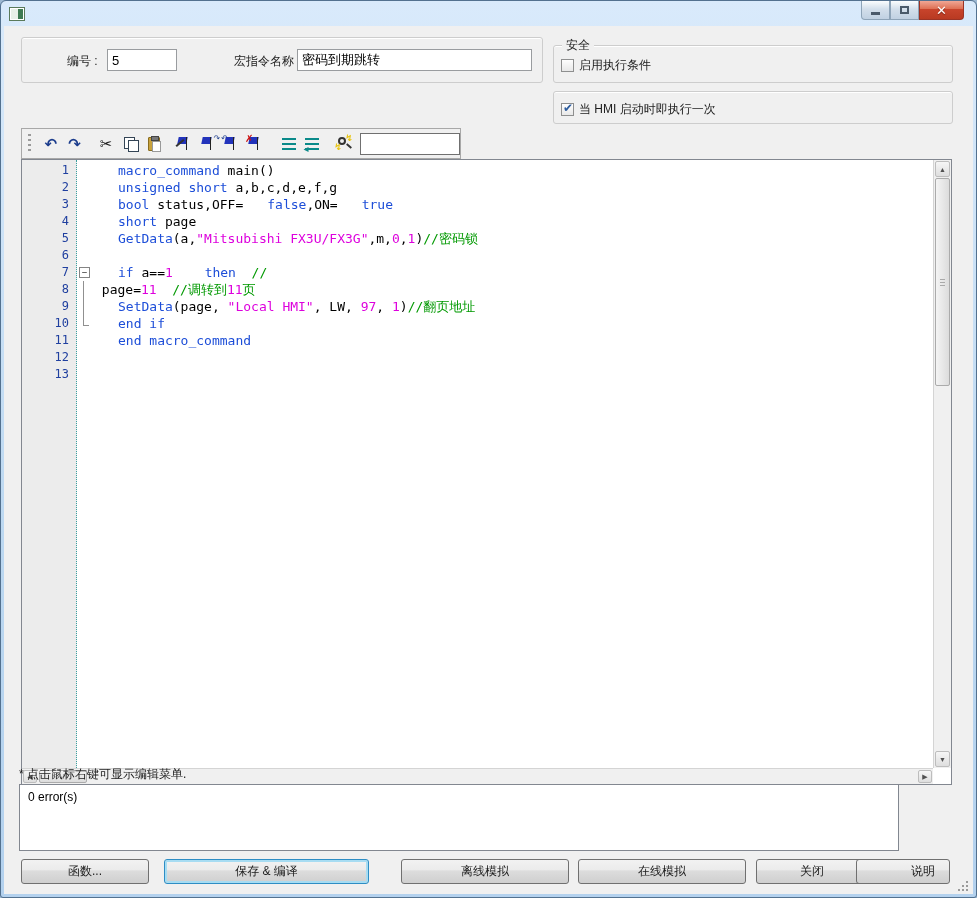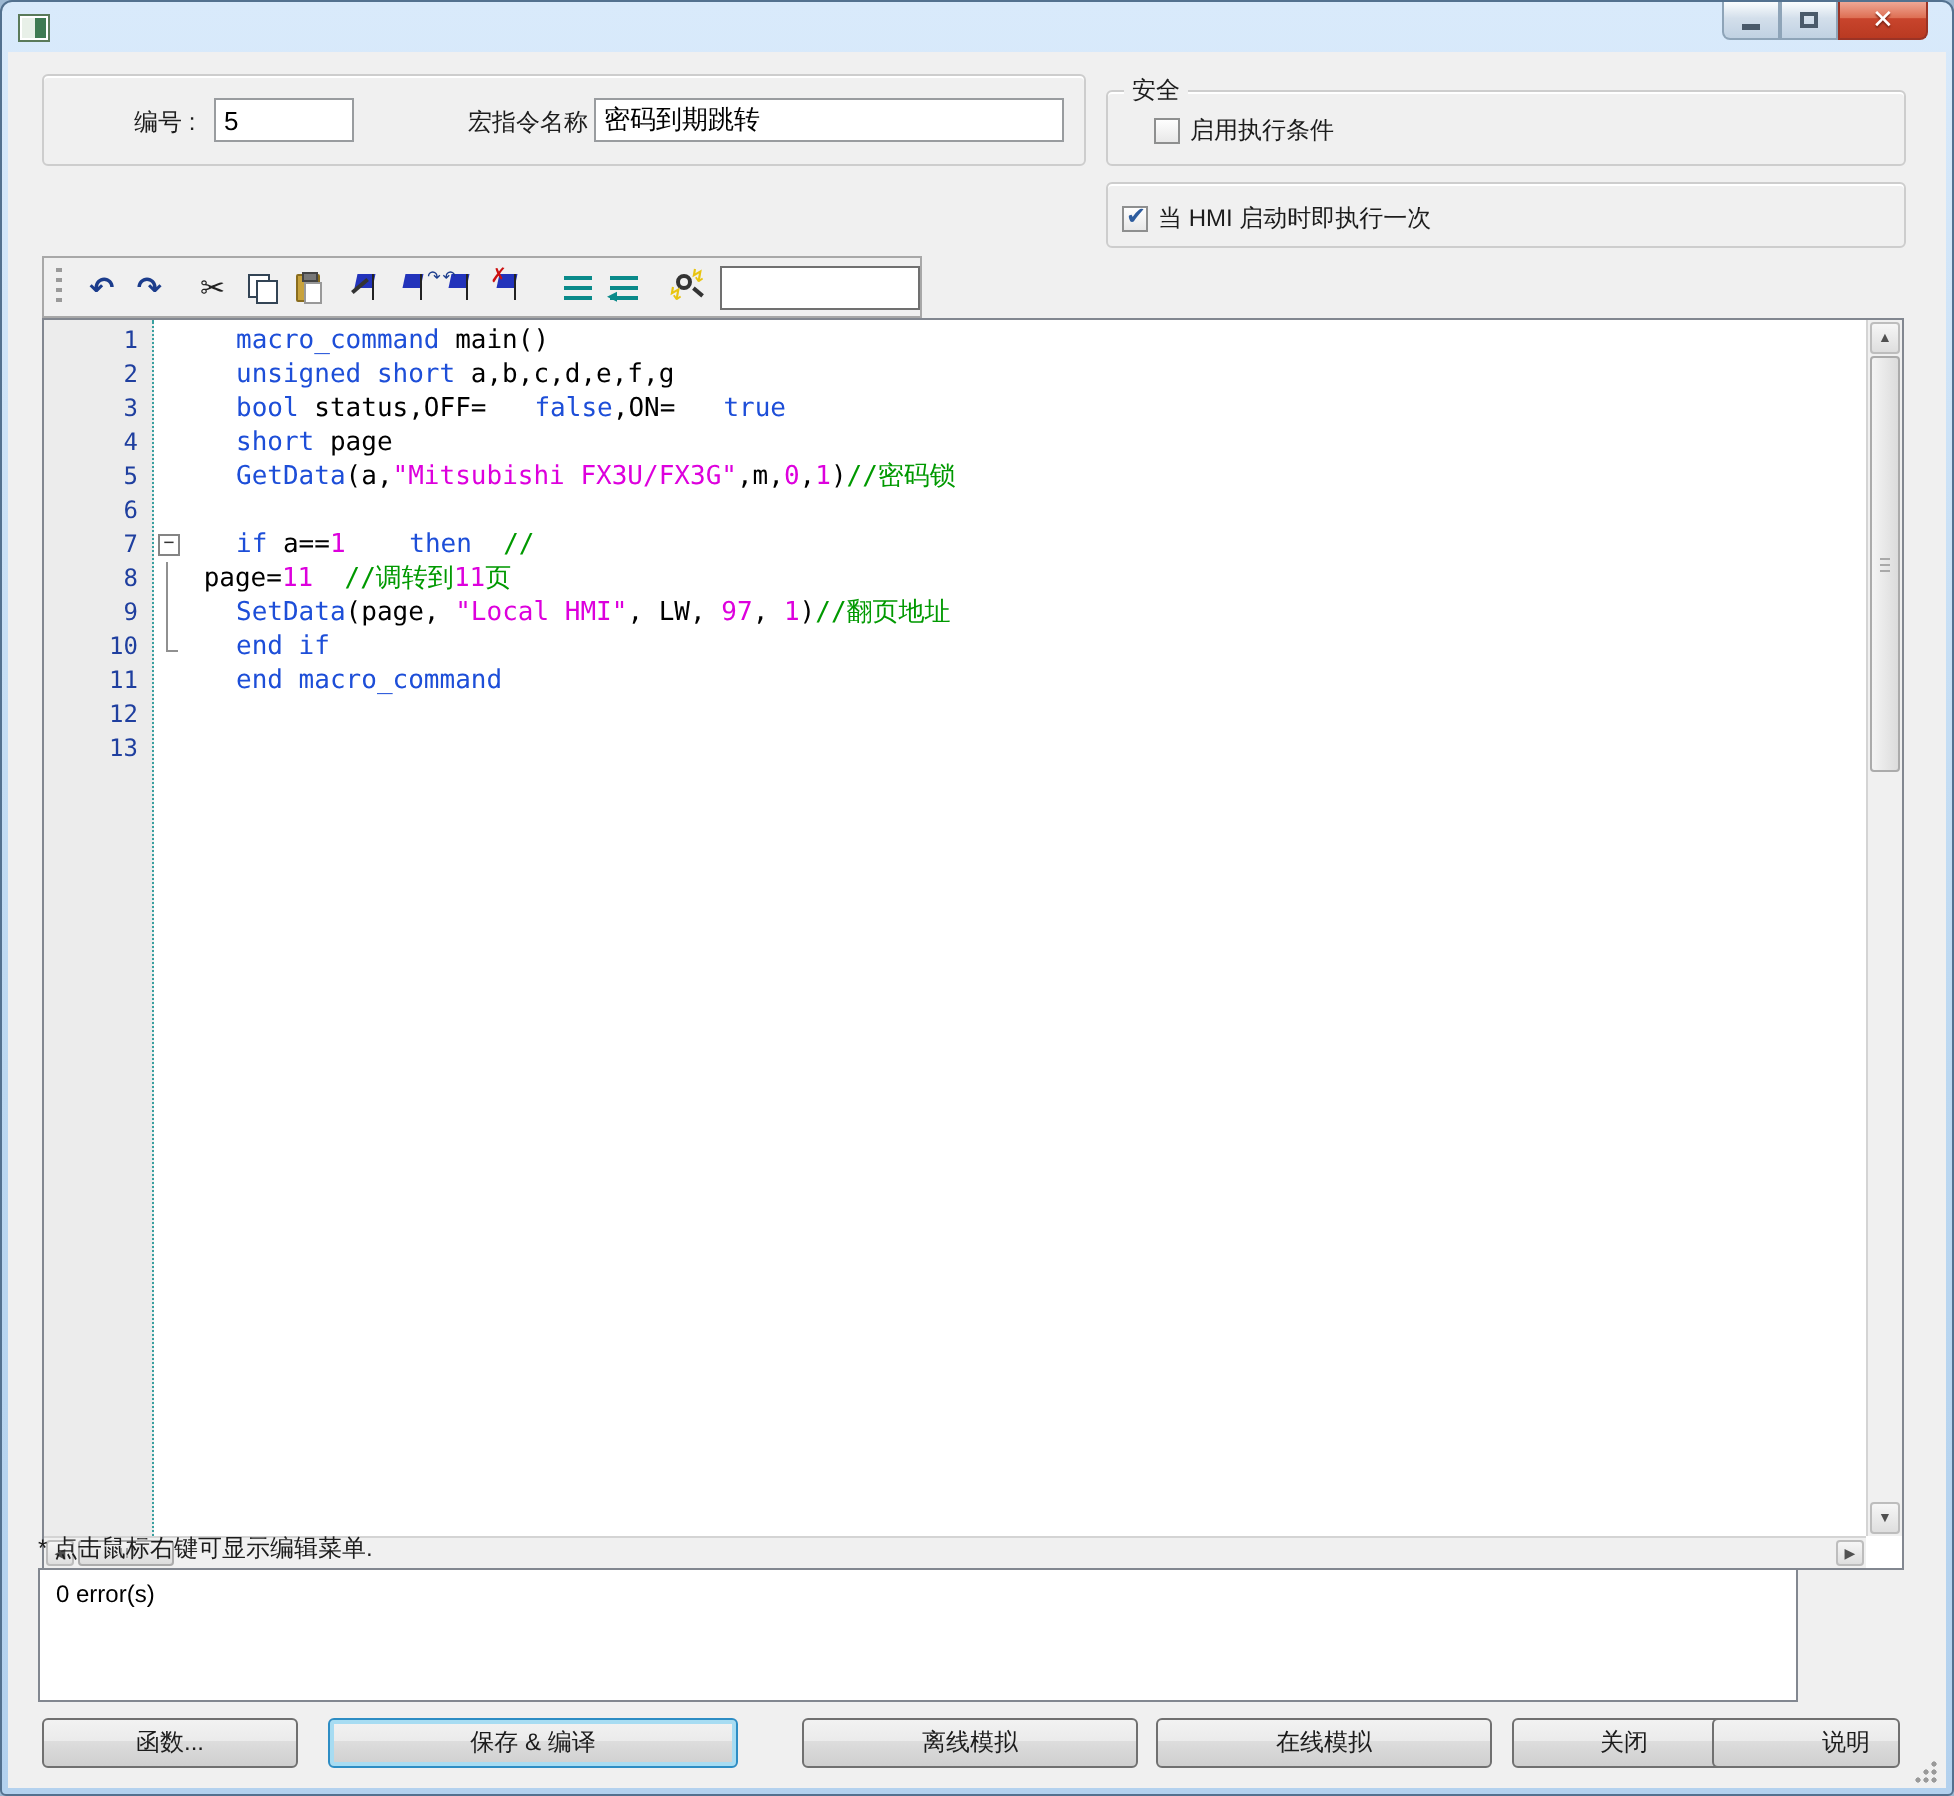--- a/index.html
+++ b/index.html
@@ -153,21 +153,21 @@
 
     <div class="groupbox" style="left:17px; top:11px; width:522px; height:46px;">
       <span class="lbl" style="left:45px; top:15px;">编号 :</span>
       <input class="txt" style="left: 85px; top: 11px; width: 70px;" value="5">
       <span class="lbl" style="left:212px; top:15px;">宏指令名称 :</span>
       <input class="txt" style="left: 275px; top: 11px; width: 235px;" value="密码到期跳转">
     </div>
 
     <div class="groupbox" style="left:549px; top:19px; width:400px; height:38px;">
       <span class="legend">安全</span>
-      <div class="checkrow" style="left:23px; top:11px;">
+      <div class="checkrow" style="left:7px; top:11px;">
         <span class="cb"></span>
         <span>启用执行条件</span>
       </div>
     </div>
 
 
     <div class="groupbox" style="left:549px; top:65px; width:400px; height:33px;">
       <div class="checkrow" style="left:7px; top:9px;">
         <span class="cb checked"></span>
         <span>当 HMI 启动时即执行一次</span>

